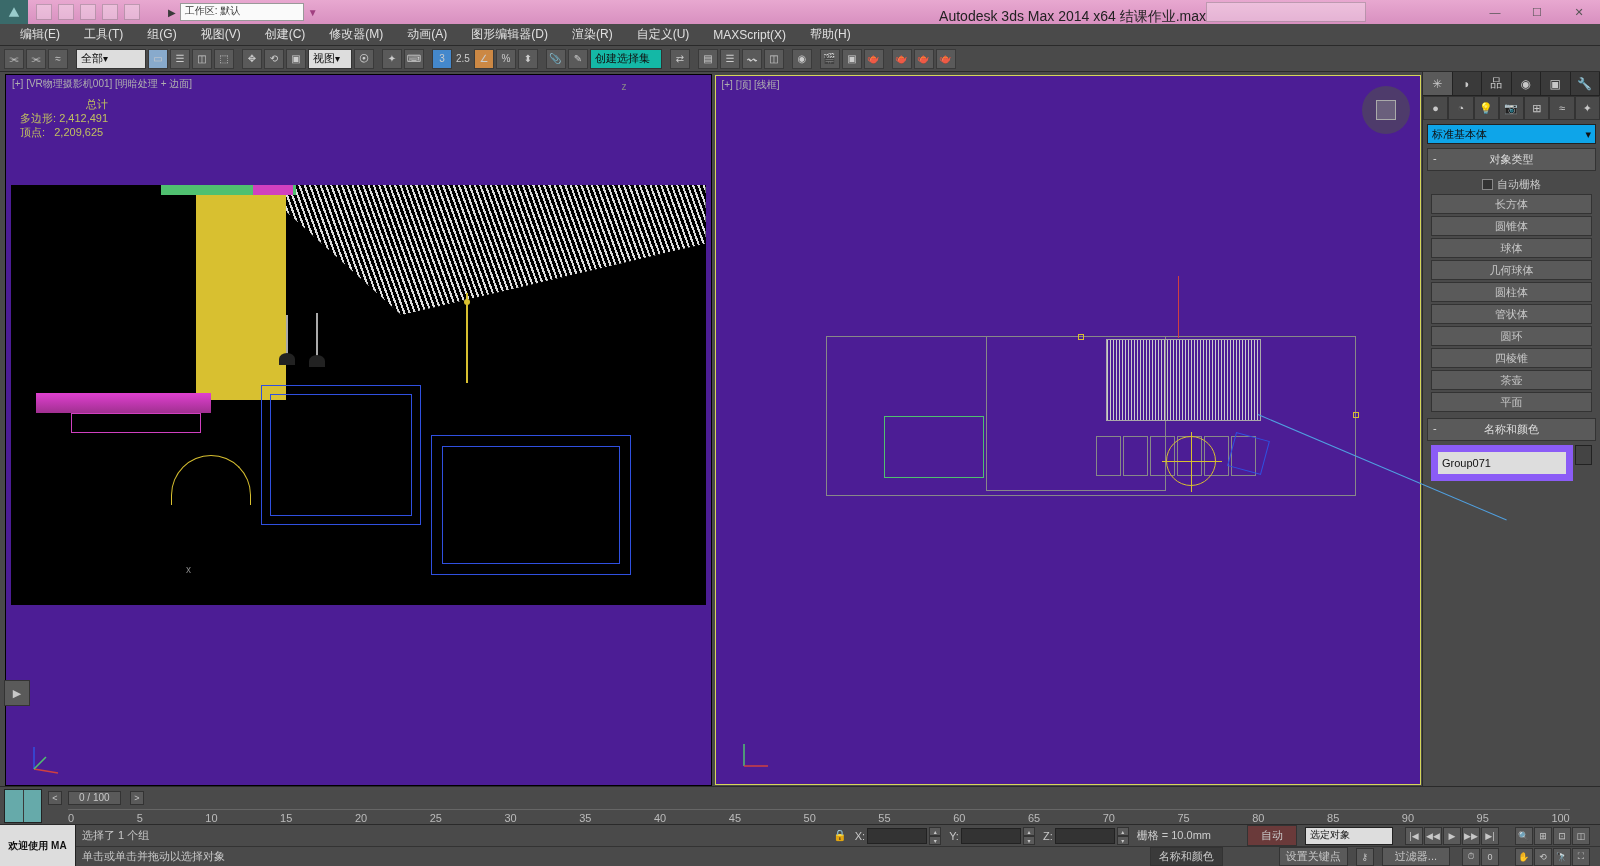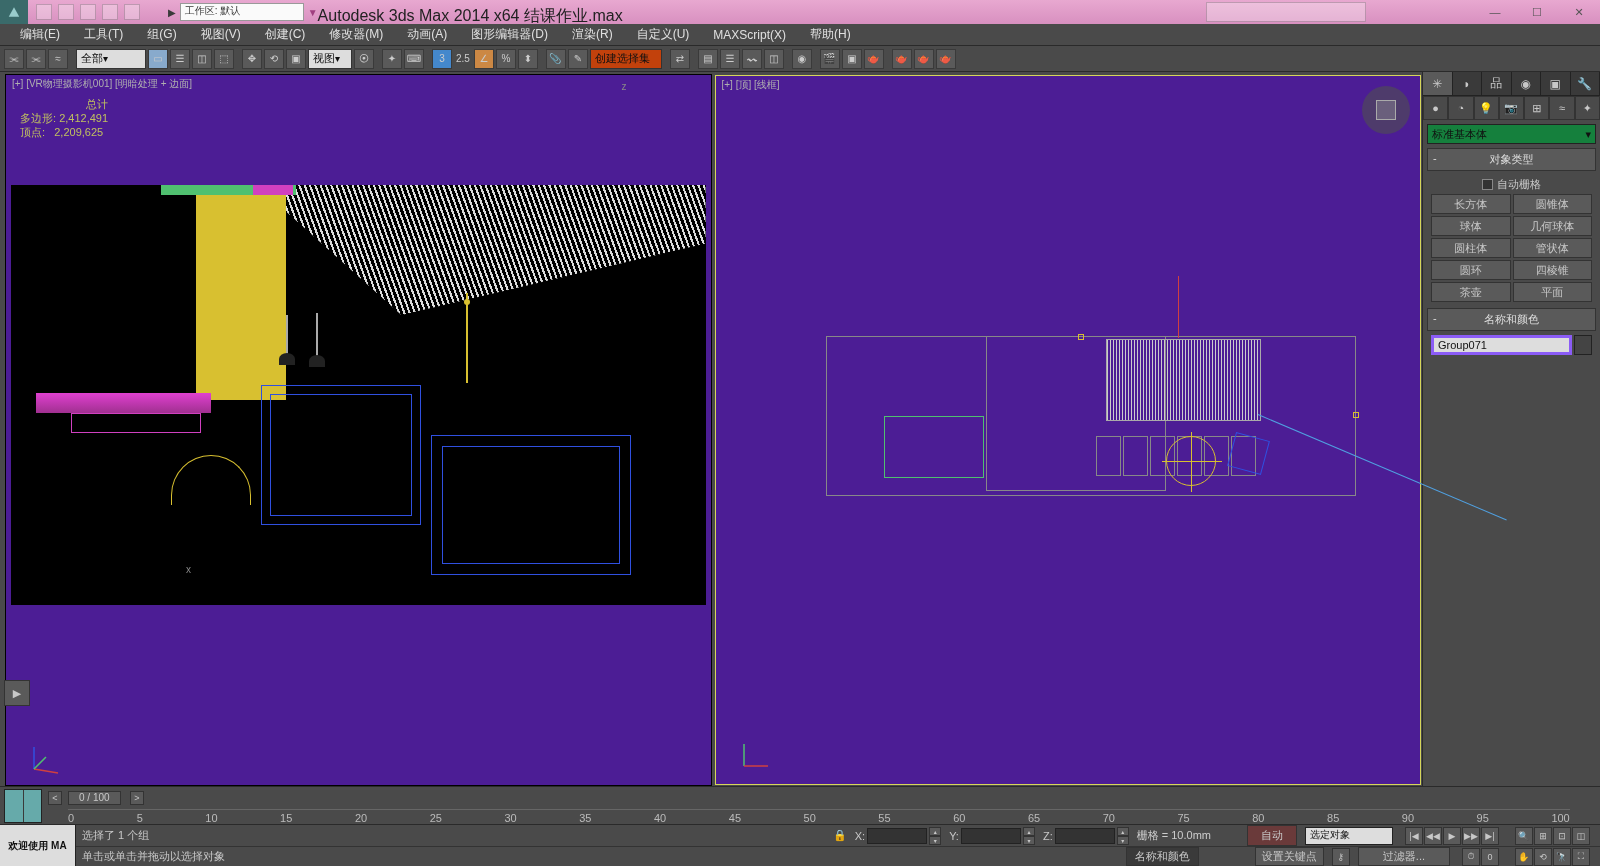--- a/index.html
+++ b/index.html
@@ -5,40 +5,40 @@
 * { margin: 0; padding: 0; box-sizing: border-box; font-family: "Microsoft YaHei", sans-serif; font-size: 11px; }
 body { background: #4a4a4a; color: #c8c8c8; width: 1600px; height: 866px; overflow: hidden; position: relative; }
 
 
 .titlebar { height: 24px; background: linear-gradient(#e8a8d0, #d890c0); display: flex; align-items: center; color: #3a3a3a; }
 .titlebar .logo { width: 28px; height: 24px; background: #3a6a6a; display: flex; align-items: center; justify-content: center; }
 .titlebar .qat { display: flex; gap: 6px; padding: 0 8px; }
 .titlebar .qat .qbtn { width: 16px; height: 16px; border: 1px solid rgba(0,0,0,0.2); background: rgba(255,255,255,0.3); }
 .titlebar .workspace { margin-left: 20px; display: flex; align-items: center; gap: 4px; }
 .titlebar .ws-input { height: 18px; width: 124px; border: 1px solid #999; background: #fafafa; padding: 0 4px; font-size: 10px; }
-.titlebar .title-center { flex: 1; text-align: left; font-size: 16px; color: #222; margin-top: 9px; }
+.titlebar .title-center { flex: 1; text-align: right; font-size: 14px; color: #222; margin-top: 9px; }
 .titlebar .winbtns { display: flex; }
 .titlebar .winbtn { width: 42px; height: 24px; display: flex; align-items: center; justify-content: center; color: #555; }
 .titlebar .infobox { height: 20px; width: 160px; margin-right: 20px; background: rgba(255,255,255,0.3); border: 1px solid rgba(0,0,0,0.2); }
 .titlebar .helpicons { display: flex; gap: 4px; padding: 0 6px; }
 .titlebar .hic { width: 16px; height: 16px; }
 
 
 .menubar { height: 22px; background: #4a4a4a; display: flex; align-items: center; padding: 10px 8px; border-bottom: 1px solid #2a2a2a; }
 .menubar .mitem { padding: 0 12px; font-size: 12px; color: #e0e0e0; cursor: pointer; }
 
 
 .toolbar { height: 26px; background: #4a4a4a; display: flex; align-items: center; padding: 0 4px; gap: 2px; border-bottom: 1px solid #2a2a2a; }
 .toolbar .tbtn { width: 20px; height: 20px; background: #5a5a5a; border: 1px solid #3a3a3a; display: flex; align-items: center; justify-content: center; font-size: 10px; color: #ccc; cursor: pointer; }
 .toolbar .tbtn.active { background: #88aacc; }
 .toolbar .tbtn.blue { background: #4488cc; }
 .toolbar .tbtn.orange { background: #cc8844; }
 .toolbar .tsep { width: 4px; }
 .toolbar .tdrop { height: 20px; background: #ddd; border: 1px solid #333; padding: 0 4px; font-size: 10px; color: #111; display: flex; align-items: center; }
-.toolbar .tdrop.green { background: #c2410c; }
+.toolbar .tdrop.green { background: #14b8a6; }
 .toolbar .tx { font-size: 10px; color: #ccc; padding: 0 2px; }
 
 
 .main { height: 714px; display: flex; background: #4a4a4a; }
 .leftgutter { width: 5px; background: #4a4a4a; }
 .viewports { flex: 1; display: flex; gap: 2px; padding-top: 2px; }
 .vp { flex: 1; background: #4c1d95; position: relative; border: 1px solid #000; }
 .vp.active { border: 1px solid #d6d65a; margin: 1px; }
 .vp .vplabel { position: absolute; top: 2px; left: 6px; font-size: 10px; color: #b0b0b0; z-index: 10; }
 .vp .stats { position: absolute; top: 22px; left: 14px; font-size: 10px; color: #c0c060; z-index: 10; line-height: 14px; }
@@ -89,30 +89,30 @@
 
 .vp2 .axis2 { position: absolute; bottom: 10px; left: 20px; }
 
 
 .cmdpanel { width: 178px; background: #4a4a4a; border-left: 1px solid #2a2a2a; }
 .cmdtabs { height: 24px; display: flex; background: #3a3a3a; border-bottom: 1px solid #222; }
 .cmdtabs .ctab { flex: 1; display: flex; align-items: center; justify-content: center; font-size: 12px; border-right: 1px solid #222; cursor: pointer; }
 .cmdtabs .ctab.active { background: #5a5a5a; }
 .cmdsub { height: 24px; display: flex; background: #4a4a4a; }
 .cmdsub .csb { flex: 1; display: flex; align-items: center; justify-content: center; font-size: 11px; border: 1px solid #333; cursor: pointer; }
-.cmddropdown { margin: 4px; height: 20px; background: #15803d; color: #111; border: 1px solid #222; padding: 0 4px; display: flex; align-items: center; justify-content: space-between; }
+.cmddropdown { margin: 4px; height: 20px; background: #0ea5e9; color: #111; border: 1px solid #222; padding: 0 4px; display: flex; align-items: center; justify-content: space-between; }
 .rollout { margin: 2px 4px; background: #4a4a4a; }
 .rollout .rhead { background: #5a5a5a; text-align: center; padding: 3px 0; font-size: 11px; color: #ddd; border: 1px solid #333; position: relative; }
 .rollout .rhead .rmin { position: absolute; left: 5px; top: 3px; }
 .rollout .rbody { padding: 4px; }
 .rollout .chk { display: flex; align-items: center; justify-content: center; gap: 4px; padding: 2px; }
 .rollout .chk .box { width: 11px; height: 11px; border: 1px solid #888; background: #333; }
-.btngrid { display: grid; grid-template-columns: 1fr 1fr; gap: 2px; }
+.btngrid { display: grid; grid-template-columns: 1fr; gap: 2px; }
 .btngrid .gbtn { height: 20px; background: #5a5a5a; border: 1px solid #333; display: flex; align-items: center; justify-content: center; font-size: 11px; cursor: pointer; }
-.nameinput { width: 100%; height: 20px; background: #ddd; color: #111; border: 3px solid #8b5cf6; padding: 0 4px; display: flex; align-items: center; }
+.nameinput { width: 100%; height: 36px; background: #ddd; color: #111; border: 7px solid #8b5cf6; padding: 0 4px; display: flex; align-items: center; }
 .namerow { display: flex; gap: 2px; }
 .colorsw { width: 20px; height: 20px; background: #444; border: 1px solid #222; }
 
 
 .playbtn-left { position: absolute; left: 4px; top: 680px; width: 26px; height: 26px; background: #5a5a5a; border: 1px solid #333; display: flex; align-items: center; justify-content: center; }
 
 
 .timeline { height: 38px; background: #4a4a4a; display: flex; align-items: center; padding: 0 4px; border-top: 1px solid #2a2a2a; }
 .timeline .slider-box { width: 38px; height: 34px; background: #3a3a3a; display: flex; gap: 1px; border: 1px solid #222; }
 .timeline .slider-box .sh { flex: 1; background: #6aa; }
@@ -452,21 +452,21 @@
         <div class="nvb">◫</div>
       </div>
     </div>
     <div class="strow">
       <span>单击或单击并拖动以选择对象</span>
       <div style="flex:1"></div>
       <span style="border:1px solid #333;padding:1px 8px;background:#3a3a3a;">名称和颜色</span>
       <div style="width:40px"></div>
       <span style="border:1px solid #333;padding:1px 6px;background:#5a5a5a;">设置关键点</span>
       <div class="nvb">⚷</div>
-      <span style="border:1px solid #333;padding:1px 24px;background:#5a5a5a;">过滤器...</span>
+      <span style="border:1px solid #333;padding:1px 12px;background:#5a5a5a;">过滤器...</span>
       <div class="navbtns">
         <div class="nvb">⏱</div>
         <div class="nvb">0</div>
       </div>
       <div class="navbtns">
         <div class="nvb">✋</div>
         <div class="nvb">⟲</div>
         <div class="nvb">🔭</div>
         <div class="nvb">⛶</div>
       </div>

